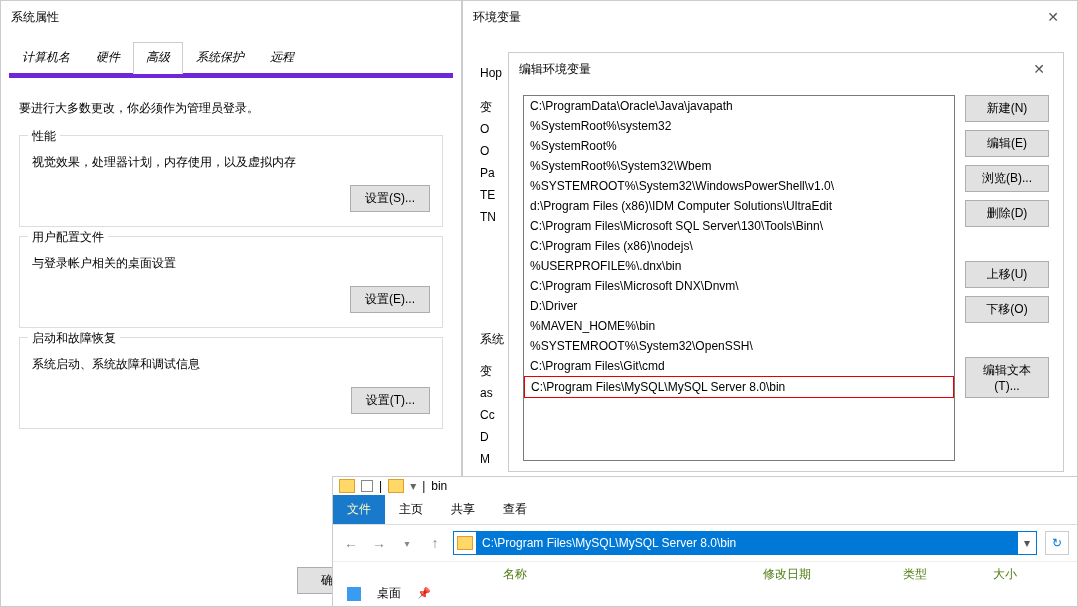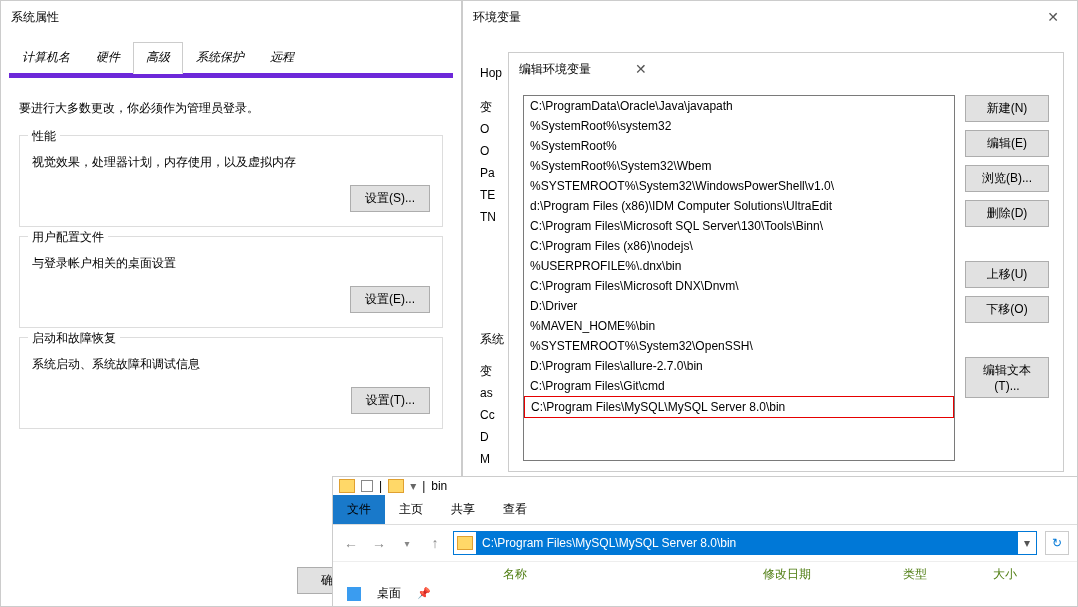--- a/index.html
+++ b/index.html
@@ -22,37 +22,37 @@
 
     
     .envvar { position: absolute; left: 462px; top: 0; width: 616px; height: 480px; background: #fff; border: 1px solid #ccc; }
     .envvar-titlebar { display: flex; justify-content: space-between; align-items: center; padding: 6px 10px; }
     .close-x { font-size: 14px; cursor: pointer; color: #555; padding: 2px 8px; }
     .hop { position: absolute; left: 480px; top: 66px; font-size: 12px; }
     .leftcol { position: absolute; left: 480px; top: 96px; font-size: 12px; line-height: 22px; }
 
     
     .editenv { position: absolute; left: 508px; top: 52px; width: 556px; height: 420px; background: #fff; border: 1px solid #ccc; }
-    .editenv-titlebar { display: flex; justify-content: flex-start; align-items: center; padding: 6px 10px; gap: 36px; }
+    .editenv-titlebar { display: flex; justify-content: space-between; align-items: center; padding: 6px 10px; gap: 36px; }
     .path-label { position: absolute; left: 722px; top: 82px; color: #e60000; font-size: 13px; }
     .editenv-body { display: flex; padding: 10px 14px; gap: 10px; height: calc(100% - 32px); }
     .path-list { flex: 1; border: 1px solid #7a7a7a; background: #fff; overflow-y: auto; }
     .path-item { padding: 3px 6px; font-size: 12px; white-space: nowrap; }
     .path-item.highlighted { border: 1px solid #e60000; }
     .editenv-btns { display: flex; flex-direction: column; gap: 8px; width: 84px; }
     .editenv-btns .spacer { height: 18px; }
 
     
     .explorer { position: absolute; left: 332px; top: 476px; width: 746px; height: 131px; background: #fff; border: 1px solid #ccc; }
     .exp-titlebar { display: flex; align-items: center; padding: 2px 6px; gap: 6px; background: #fff; }
     .folder-icon { width: 16px; height: 14px; background: #ffd868; border: 1px solid #e0a030; }
     .chk { width: 12px; height: 12px; border: 1px solid #888; }
     .exp-ribbon { display: flex; align-items: flex-end; background: #fff; border-bottom: 1px solid #ddd; }
     .ribbon-tab { padding: 6px 14px; font-size: 12px; cursor: pointer; }
-    .ribbon-tab.file { background: #1979ca; color: #000000; font-family: Liberation Serif, serif; }
+    .ribbon-tab.file { background: #1979ca; color: #fef9c3; font-family: Liberation Serif, serif; }
     .exp-nav { display: flex; align-items: center; padding: 6px 8px; gap: 8px; }
     .nav-arrow { width: 20px; height: 20px; display: flex; align-items: center; justify-content: center; color: #888; cursor: pointer; font-size: 14px; }
     .addr-wrap { flex: 1; display: flex; align-items: center; border: 1px solid #0078d7; height: 24px; }
     .addr-icon { width: 22px; display: flex; align-items: center; justify-content: center; }
     .addr-bar { flex: 1; background: #0078d7; color: #fff; padding: 3px 6px; font-size: 12px; height: 100%; display: flex; align-items: center; }
     .addr-drop { width: 18px; display: flex; align-items: center; justify-content: center; color: #555; }
     .refresh { width: 24px; height: 24px; border: 1px solid #ccc; display: flex; align-items: center; justify-content: center; color: #0078d7; cursor: pointer; }
     .exp-cols { display: flex; border-top: 1px solid #eee; padding: 4px 0; font-size: 12px; color: #4d7c0f; }
     .exp-tree { position: absolute; left: 14px; bottom: 4px; display: flex; align-items: center; gap: 16px; font-size: 12px; }
     .pin { color: #888; font-size: 11px; }
@@ -138,21 +138,20 @@
         <div class="path-item">%SystemRoot%\System32\Wbem</div>
         <div class="path-item">%SYSTEMROOT%\System32\WindowsPowerShell\v1.0\</div>
         <div class="path-item">d:\Program Files (x86)\IDM Computer Solutions\UltraEdit</div>
         <div class="path-item">C:\Program Files\Microsoft SQL Server\130\Tools\Binn\</div>
         <div class="path-item">C:\Program Files (x86)\nodejs\</div>
         <div class="path-item">%USERPROFILE%\.dnx\bin</div>
         <div class="path-item">C:\Program Files\Microsoft DNX\Dnvm\</div>
         <div class="path-item">D:\Driver</div>
         <div class="path-item">%MAVEN_HOME%\bin</div>
         <div class="path-item">%SYSTEMROOT%\System32\OpenSSH\</div>
-        <div class="path-item">D:\Program Files\allure-2.7.0\bin</div>
         <div class="path-item">C:\Program Files\Git\cmd</div>
         <div class="path-item highlighted">C:\Program Files\MySQL\MySQL Server 8.0\bin</div>
       </div>
     <div class="editenv-btns">
       <button class="win-btn">新建(N)</button>
       <button class="win-btn">编辑(E)</button>
       <button class="win-btn">浏览(B)...</button>
       <button class="win-btn">删除(D)</button>
       <div class="spacer"></div>
       <button class="win-btn">上移(U)</button>

